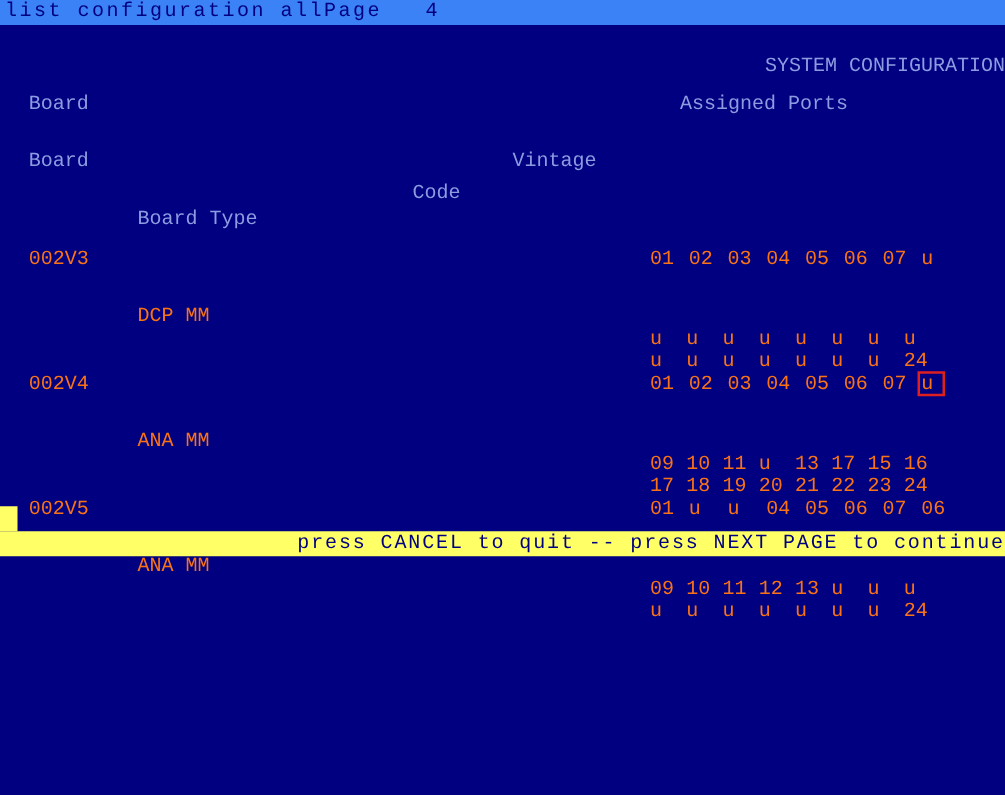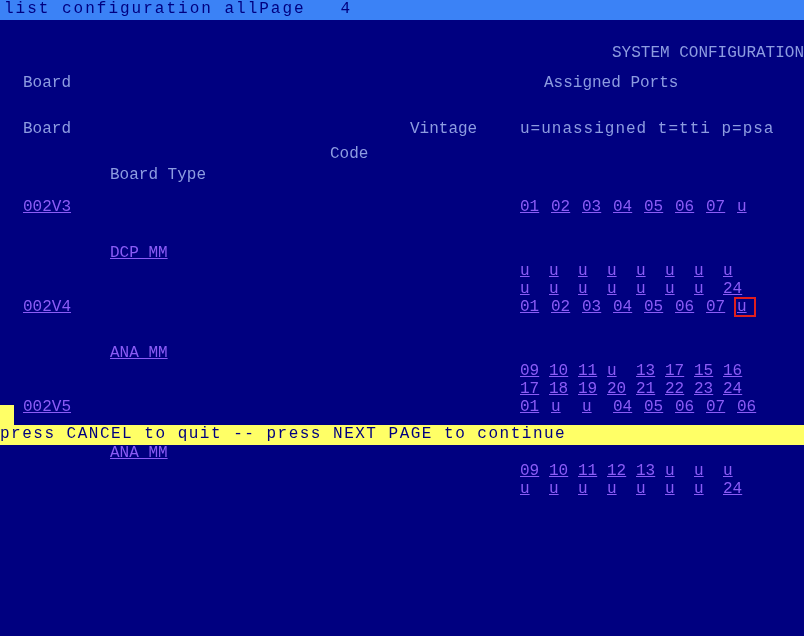--- a/index.html
+++ b/index.html
@@ -31,21 +31,21 @@
   color: #8d9ce0;
 }
 .headrow { display: flex; }
 .col-number { width: 90px; padding-left: 4px; text-align: center; }
 .col-type { width: 200px; padding-left: 20px; margin-top: 46px; }
 .col-code { width: 120px; text-align: left; padding-left: 40px; margin-top: 25px; }
 .col-vintage { width: 110px; }
 .col-ports { flex: 1; }
 .ports-title { text-align: left; width: 260px; margin-left: auto; }
 .ports-legend { letter-spacing: 1px; }
-.databody { margin-top: 14px; color: #8b5cf6; text-decoration: underline; }
+.databody { margin-top: 14px; color: #f97316; }
 .board-block { margin-bottom: 0; }
 .boardrow { display: flex; align-items: flex-start; }
 .ports-grid { display: flex; gap: 7px; }
 .port-cell { width: 24px; text-align: left; font-family: "Courier New", monospace; position: relative; }
 .cursor-box {
   border: 2px solid #e01f1f;
   position: absolute;
   left: -3px;
   top: -1px;
   width: 22px;
@@ -53,21 +53,21 @@
   pointer-events: none;
 }
 .ports-sub { display: flex; gap: 5px; margin-left: 520px; }
 .statusbar {
   background: #FFFF66;
   color: #000080;
   position: absolute;
   top: 425px;
   left: 0;
   right: 0;
-  text-align: left;
+  text-align: right;
   height: 20px;
   letter-spacing: 1.5px;
 }
 .status-tab {
   position: absolute;
   left: 0;
   top: 405px;
   width: 14px;
   height: 20px;
   background: #FFFF66;
@@ -93,21 +93,20 @@
     <div class="col-vintage"></div>
     <div class="col-ports">
         <div class="ports-title">Assigned Ports</div>
       </div>
   </div>
   <div class="headrow">
     <div class="col-number">Board</div>
     <div class="col-type">Board Type</div>
     <div class="col-code">Code</div>
     <div class="col-vintage">Vintage</div>
-    <div class="col-ports ports-legend">u=unassigned t=tti p=psa</div>
   </div>
 </div>
 
 <div class="databody" id="databody">
     <div class="board-block">
       <div class="boardrow">
         <div class="col-number">002V3</div>
         <div class="col-type">DCP MM</div>
         <div class="col-code"></div>
         <div class="col-vintage"></div>

